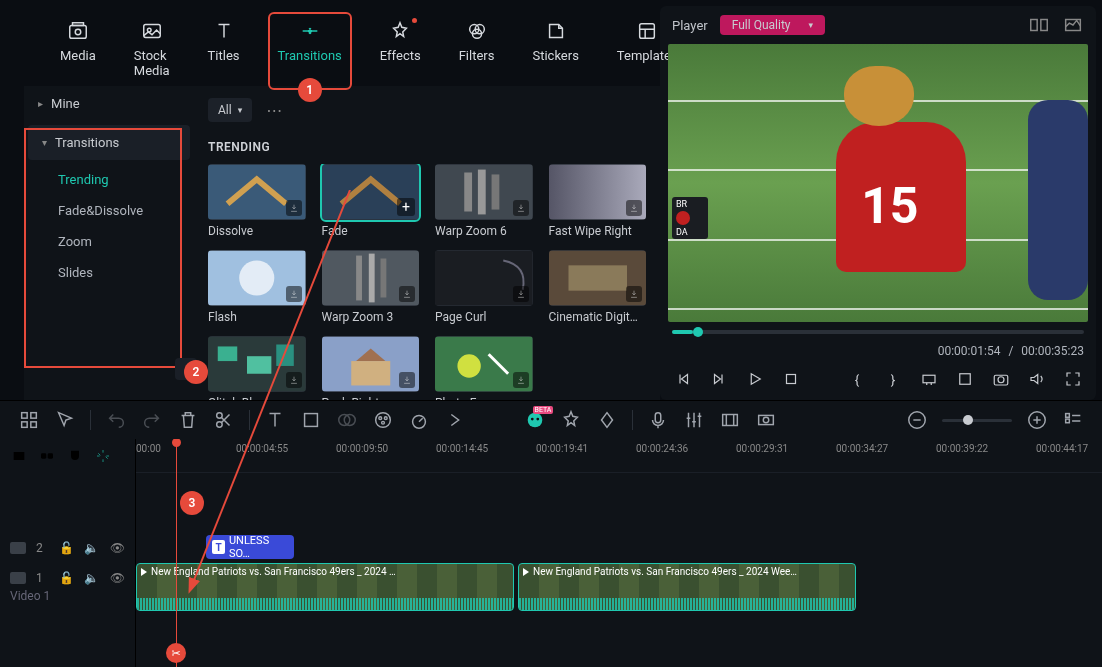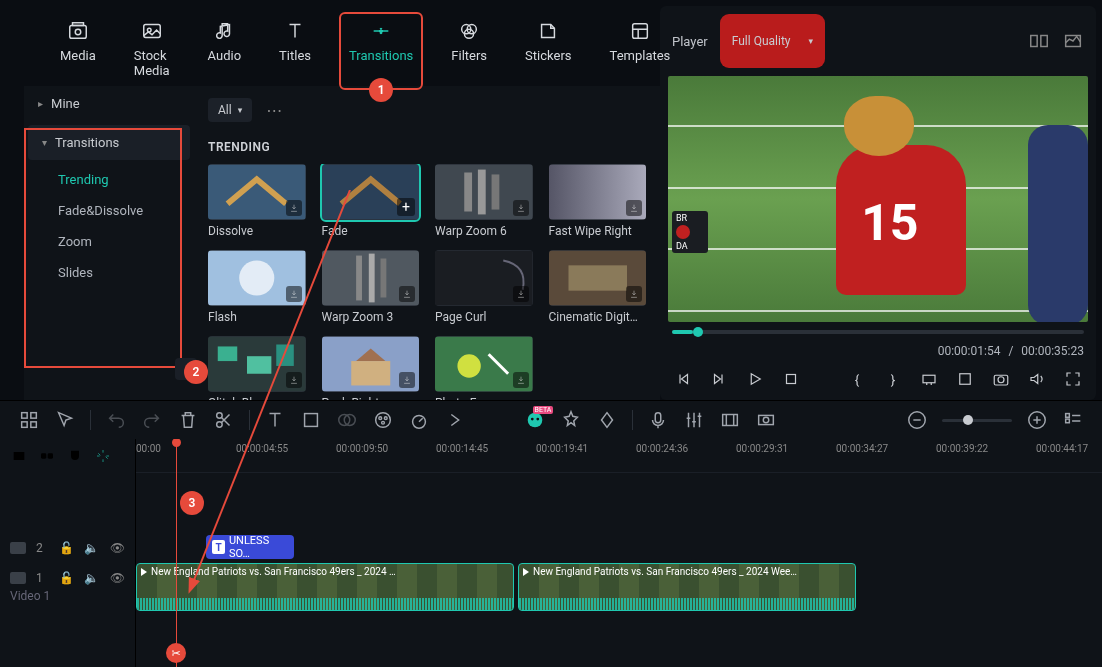--- a/index.html
+++ b/index.html
@@ -45,21 +45,21 @@
   .thumb { width: 100%; height: 56px; background: #2a3038; border-radius: 4px; position: relative; display: flex; align-items: center; justify-content: center; overflow: hidden; }
   .thumb.selected { outline: 2px solid #1fc8b0; }
   .thumb .dl { position: absolute; bottom: 4px; right: 4px; width: 16px; height: 16px; background: rgba(0,0,0,0.5); border-radius: 3px; display: flex; align-items: center; justify-content: center; }
   .thumb .add { position: absolute; bottom: 4px; right: 4px; width: 18px; height: 18px; background: rgba(0,0,0,0.5); border-radius: 3px; color: #fff; display: flex; align-items: center; justify-content: center; font-size: 14px; }
   .card-label { font-size: 12px; padding-top: 4px; color: #c8cbd0; }
   .thumb-art { width: 100%; height: 100%; }
 
   
   .player-header { display: flex; align-items: center; gap: 12px; padding: 8px 12px; }
   .player-header .label { font-size: 13px; color: #c0c4ca; }
-  .quality-dd { background: #b91c1c; border-radius: 9px; padding: 20px 12px; font-size: 12px; display: flex; align-items: center; gap: 18px; cursor: pointer; }
+  .quality-dd { background: #be185d; border-radius: 4px; padding: 3px 12px; font-size: 12px; display: flex; align-items: center; gap: 18px; cursor: pointer; }
   .player-header .spacer { flex: 1; }
   .player-icon-btn { width: 22px; height: 22px; display: flex; align-items: center; justify-content: center; cursor: pointer; color: #888; }
   .preview { flex: 1; margin: 0 8px; background: linear-gradient(#4a7a3a 0%, #6aa050 50%, #4a7a3a 100%); border-radius: 2px; position: relative; overflow: hidden; }
   .preview .field-line { position: absolute; background: #fff; opacity: 0.7; }
   .preview .jersey { position: absolute; left: 40%; top: 28%; width: 130px; height: 150px; background: #c02020; border-radius: 40px 40px 10px 10px; }
   .preview .num { position: absolute; left: 46%; top: 48%; font-size: 50px; font-weight: 700; color: #fff; }
   .preview .helmet { position: absolute; left: 42%; top: 8%; width: 70px; height: 60px; background: #c89038; border-radius: 45% 45% 50% 50%; }
   .preview .opponent { position: absolute; right: 0; top: 20%; width: 60px; height: 200px; background: #2a3a6a; border-radius: 20px; }
   .preview .scorebox { position: absolute; left: 4px; top: 55%; width: 36px; height: 42px; background: #1a1d22; border-radius: 3px; font-size: 9px; color: #fff; padding: 2px 4px; }
   .player-controls { padding: 8px 12px 10px; }
@@ -140,43 +140,44 @@
                 <rect x="3" y="5" width="18" height="14" rx="2"></rect>
                 <circle cx="9" cy="11" r="2"></circle>
                 <path d="M3 17l5-4 4 3 5-5 4 4"></path>
               </svg>
             </span>
           <span>Stock Media</span>
         </div>
         <div class="tab">
           <span class="icon">
               <svg viewBox="0 0 24 24">
-                <path d="M10 4v13a3 3 0 1 1-2-2.8V7l10-2v10a3 3 0 1 1-2-2.8V4z"></path>
-              </svg>
-            </span>
-          <span>Audio</span>
-        </div>
-        <div class="tab">
-          <span class="icon">
-              <svg viewBox="0 0 24 24">
                 <path d="M6 5h12M12 5v14"></path>
               </svg>
             </span>
           <span>Titles</span>
         </div>
         <div class="tab active highlighted" style="position:relative;">
           <span class="icon">
               <svg viewBox="0 0 24 24">
                 <path d="M4 12h10m0 0l-3-3m3 3l-3 3M20 12H10m0 0l3 3m-3-3l3-3" stroke="#1fc8b0"></path>
               </svg>
             </span>
           <span>Transitions</span>
           <div class="anno-circle" style="bottom:-16px;left:50%;transform:translateX(-50%);">
               <span>1</span>
             </div>
+        </div>
+        <div class="tab">
+          <span class="dot"></span>
+          <span class="icon">
+              <svg viewBox="0 0 24 24">
+                <path d="M12 3l2 5 5 1-4 4 1 5-4-3-4 3 1-5-4-4 5-1z"></path>
+              </svg>
+            </span>
+          <span>Effects</span>
         </div>
         <div class="tab">
           <span class="icon">
               <svg viewBox="0 0 24 24">
                 <circle cx="9" cy="10" r="5"></circle>
                 <circle cx="15" cy="10" r="5"></circle>
                 <circle cx="12" cy="15" r="5"></circle>
               </svg>
             </span>
           <span>Filters</span>

